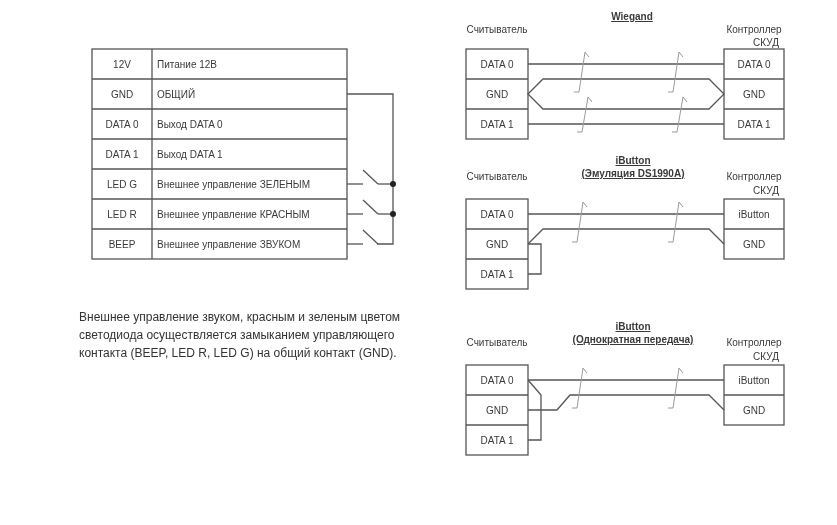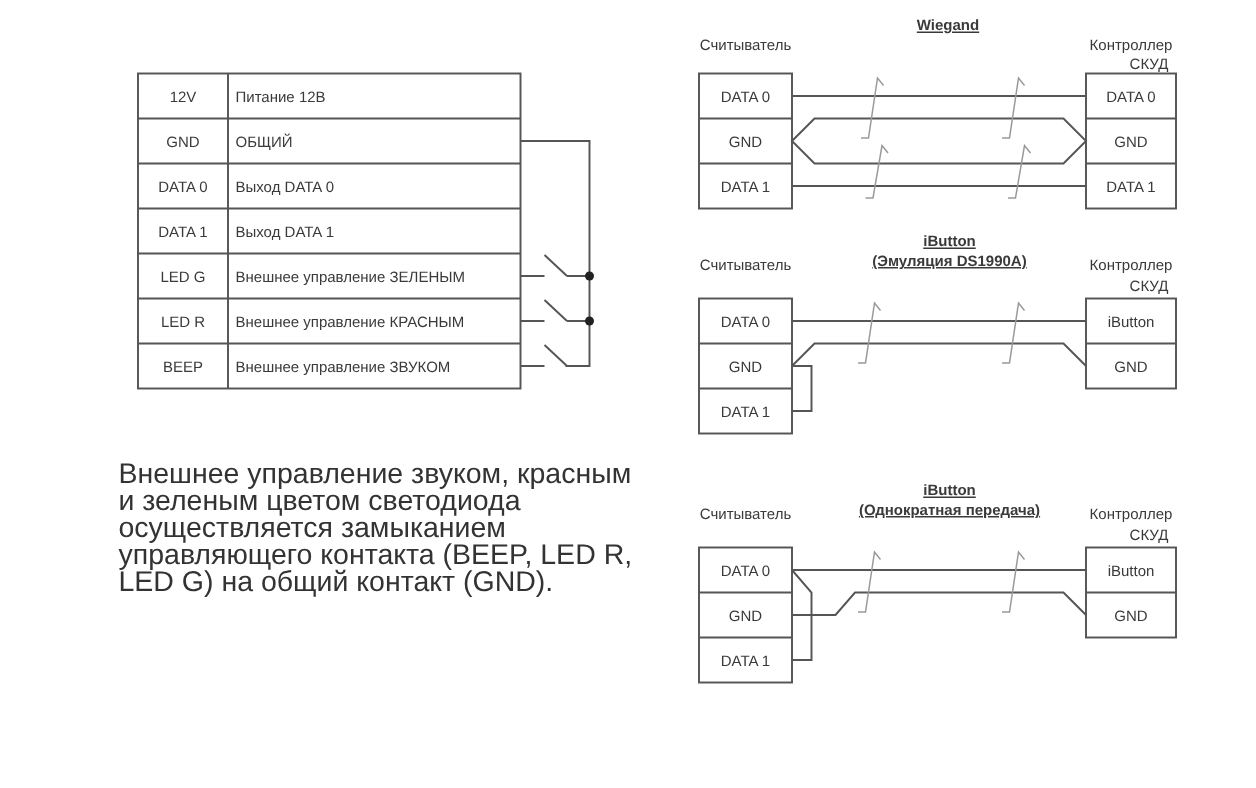--- a/index.html
+++ b/index.html
@@ -7,21 +7,21 @@
          font-family: "Liberation Sans", "DejaVu Sans", sans-serif; color: #333; }
   #diagram { position: absolute; left: 0; top: 0; }
   .t { font-family: "Liberation Sans", "DejaVu Sans", sans-serif; fill: #3a3a3a; }
   .cell { font-size: 10px; }
   .lbl { font-size: 10px; }
   .title { font-size: 10px; font-weight: bold; text-decoration: underline; }
   .box { fill: #fff; stroke: #555; stroke-width: 1.3; }
   .wire { fill: none; stroke: #555; stroke-width: 1.3; }
   .brk { fill: none; stroke: #9a9a9a; stroke-width: 1; }
   .note { position: absolute; left: 79px; top: 308px; width: 350px;
-          font-size: 19px; line-height: 18px; color: #333; margin: 0; }
+          font-size: 12px; line-height: 18px; color: #333; margin: 0; }
 </style>
 </head>
 <body>
 
 <svg id="diagram" width="837" height="525" viewBox="0 0 837 525">
 
   <g>
     <rect class="box" x="92" y="49" width="255" height="210"></rect>
     <line class="wire" x1="152" y1="49" x2="152" y2="259"></line>
     <line class="wire" x1="92" y1="79" x2="347" y2="79"></line>

